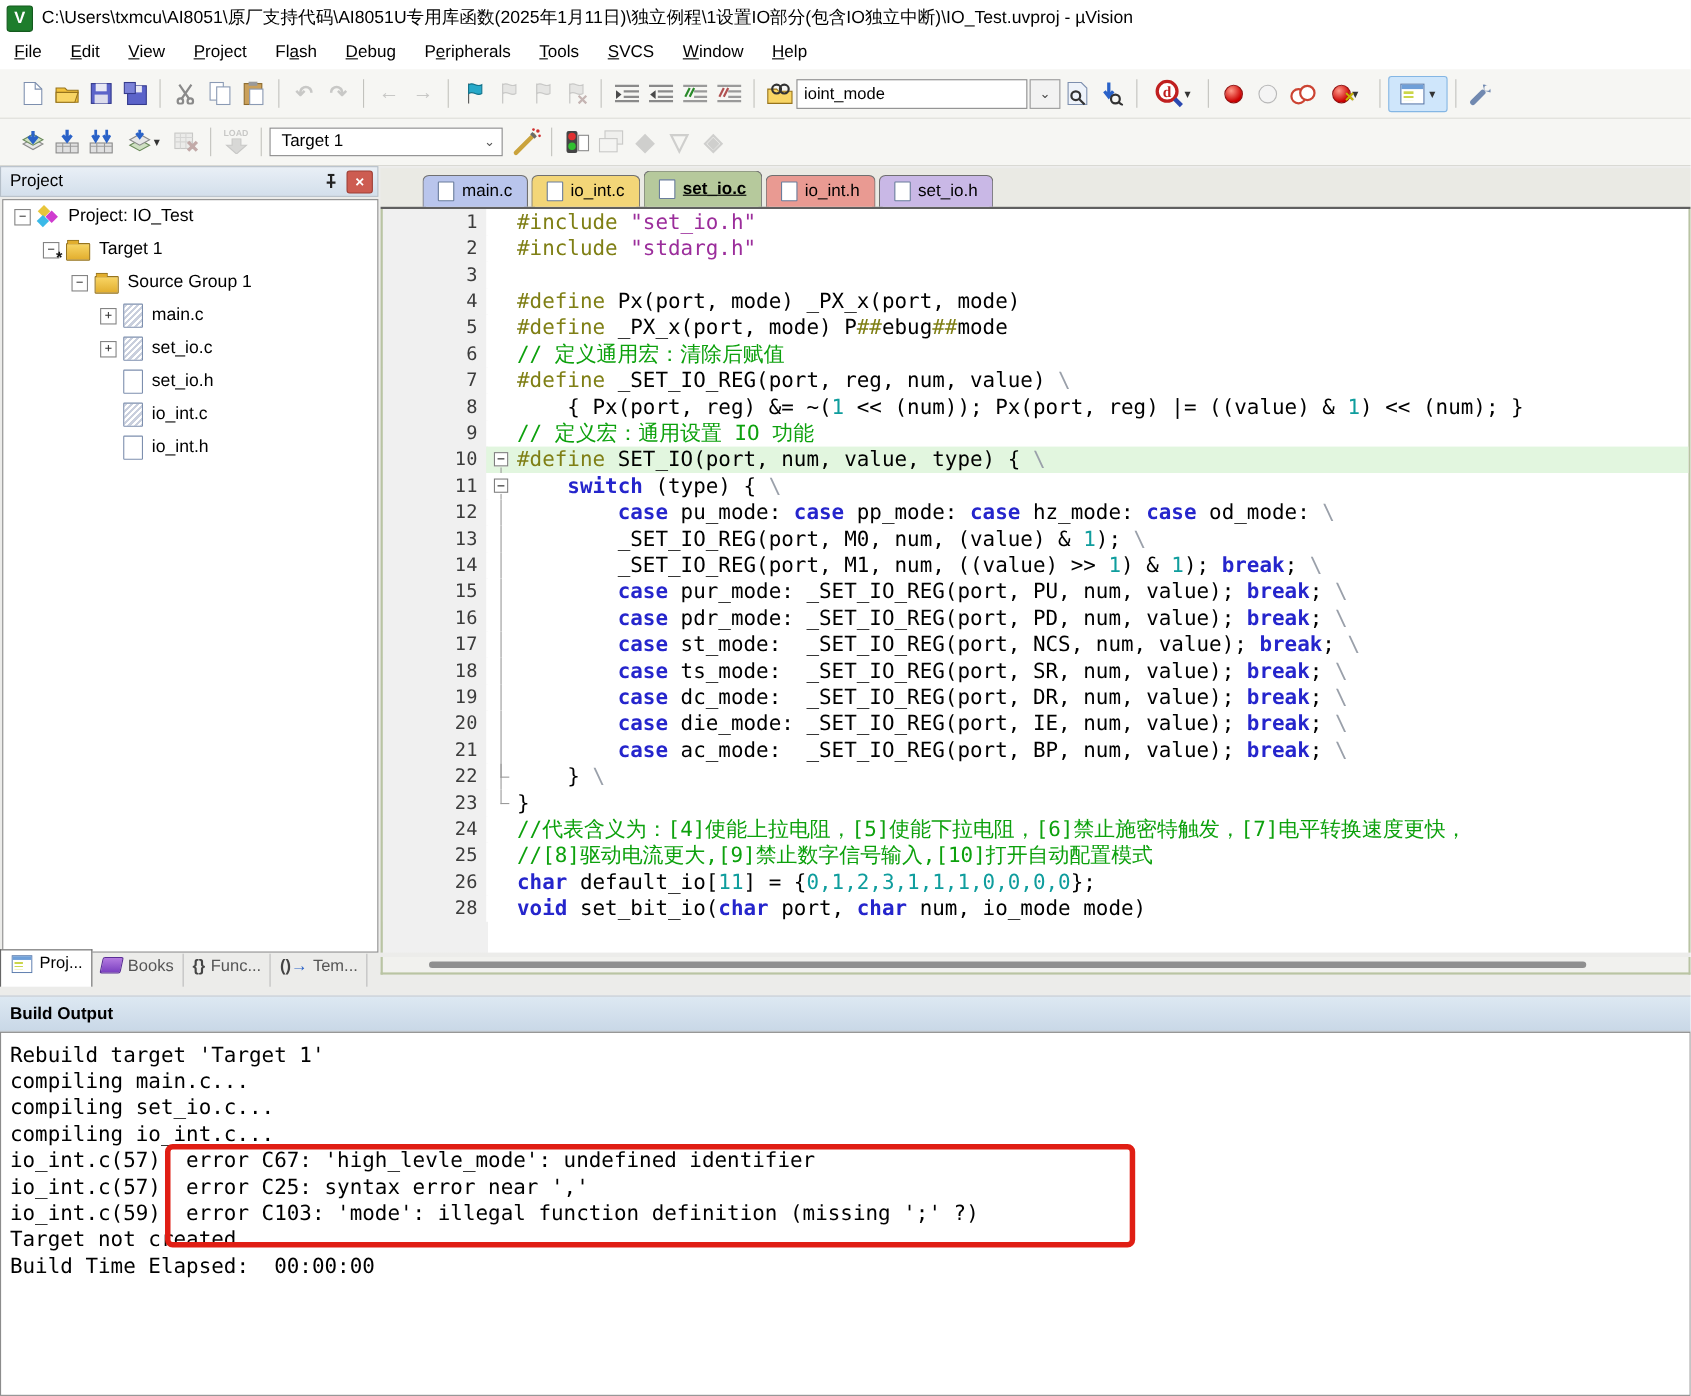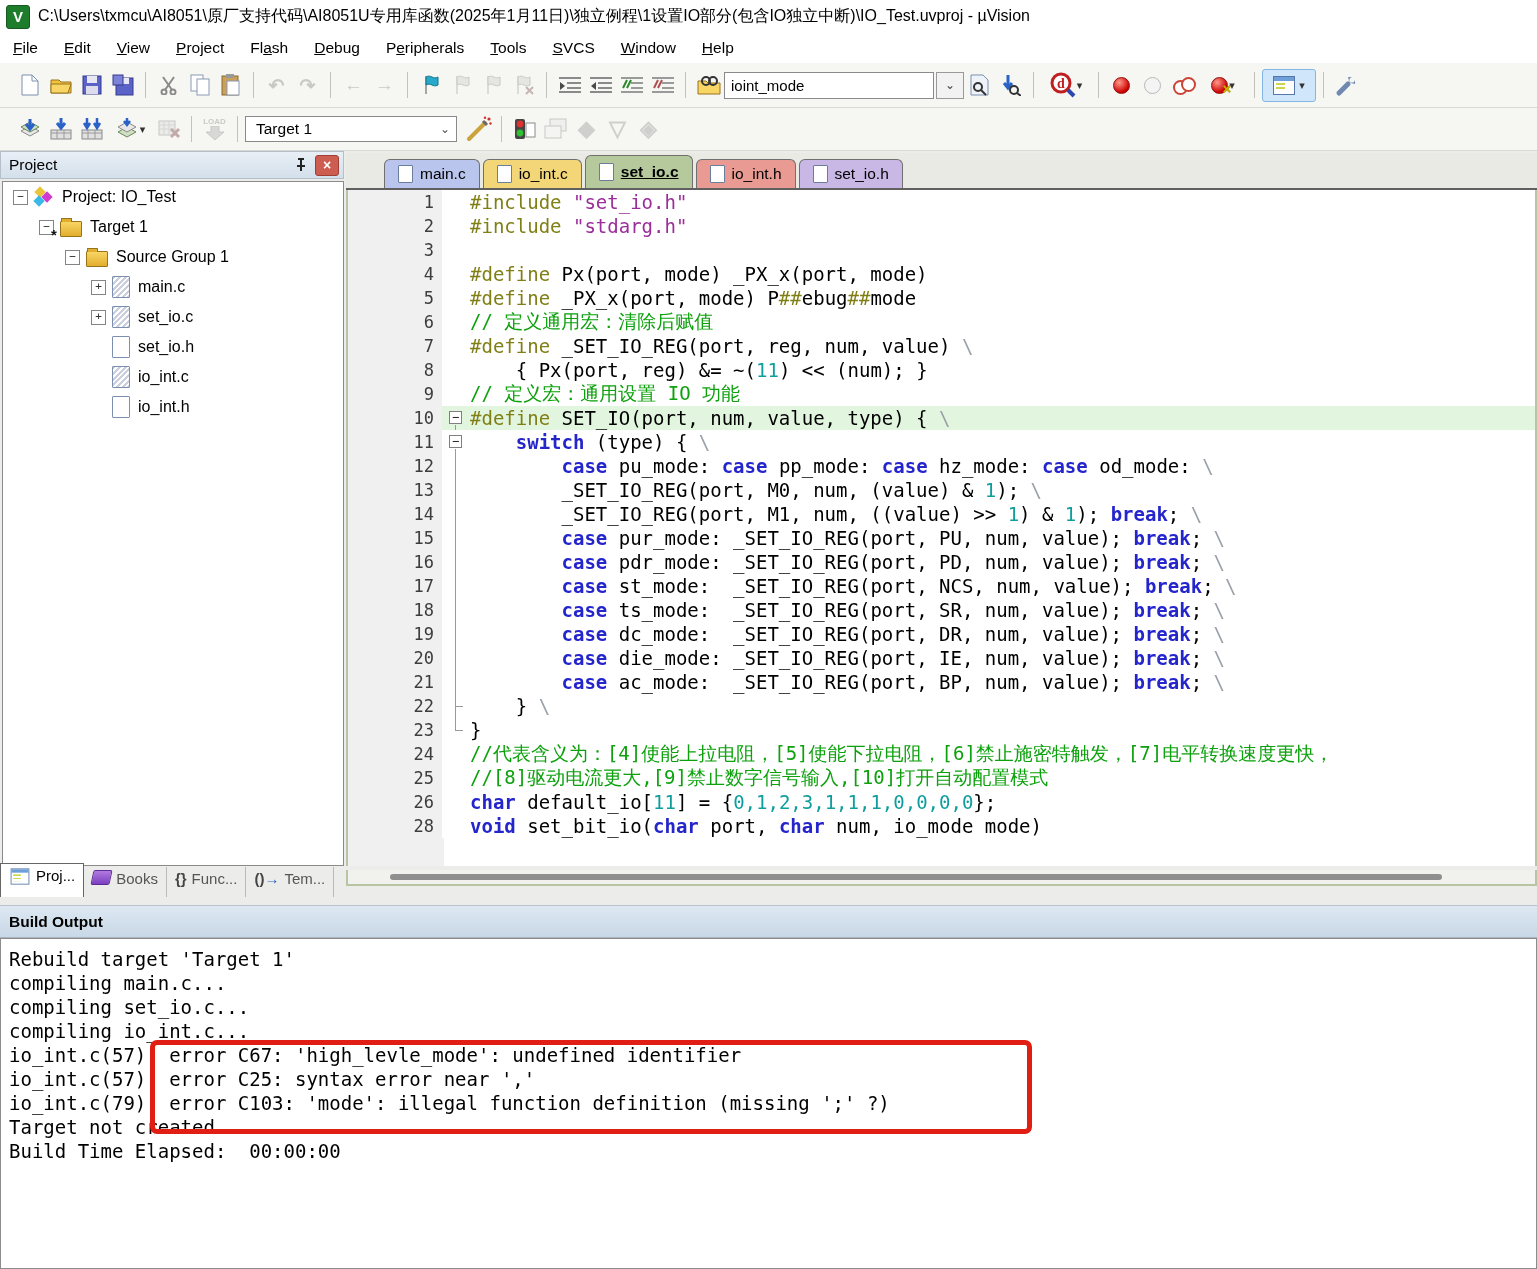--- a/index.html
+++ b/index.html
@@ -488,21 +488,21 @@
         </span>
       </div>
     <div class="codewrap" id="code">
         <div class="cl"><span class="ln">1</span><span class="fold "></span><span class="ct"><span class="tk-p">#include </span><span class="tk-s">"set_io.h"</span></span></div>
         <div class="cl"><span class="ln">2</span><span class="fold "></span><span class="ct"><span class="tk-p">#include </span><span class="tk-s">"stdarg.h"</span></span></div>
         <div class="cl"><span class="ln">3</span><span class="fold "></span><span class="ct"></span></div>
         <div class="cl"><span class="ln">4</span><span class="fold "></span><span class="ct"><span class="tk-p">#define </span><span class="tk-d">Px(port, mode) _PX_x(port, mode)</span></span></div>
         <div class="cl"><span class="ln">5</span><span class="fold "></span><span class="ct"><span class="tk-p">#define </span><span class="tk-d">_PX_x(port, mode) P</span><span class="tk-p">##</span><span class="tk-d">ebug</span><span class="tk-p">##</span><span class="tk-d">mode</span></span></div>
         <div class="cl"><span class="ln">6</span><span class="fold "></span><span class="ct"><span class="tk-c">// 定义通用宏：清除后赋值</span></span></div>
         <div class="cl"><span class="ln">7</span><span class="fold "></span><span class="ct"><span class="tk-p">#define </span><span class="tk-d">_SET_IO_REG(port, reg, num, value) </span><span class="tk-b">\</span></span></div>
-        <div class="cl"><span class="ln">8</span><span class="fold "></span><span class="ct"><span class="tk-d">    { Px(port, reg) &amp;= ~(</span><span class="tk-n">1</span><span class="tk-n">1</span><span class="tk-d">) &lt;&lt; (num); }</span></span></div>
+        <div class="cl"><span class="ln">8</span><span class="fold "></span><span class="ct"><span class="tk-d">    { Px(port, reg) &amp;= ~(</span><span class="tk-n">1</span><span class="tk-d"> &lt;&lt; (num)); Px(port, reg) |= ((value) &amp; </span><span class="tk-n">1</span><span class="tk-d">) &lt;&lt; (num); }</span></span></div>
         <div class="cl"><span class="ln">9</span><span class="fold "></span><span class="ct"><span class="tk-c">// 定义宏：通用设置 IO 功能</span></span></div>
         <div class="cl hl"><span class="ln">10</span><span class="fold box"><span class="fbox">−</span></span><span class="ct"><span class="tk-p">#define </span><span class="tk-d">SET_IO(port, num, value, type) { </span><span class="tk-b">\</span></span></div>
         <div class="cl"><span class="ln">11</span><span class="fold box"><span class="fbox">−</span></span><span class="ct"><span class="tk-d">    </span><span class="tk-k">switch</span><span class="tk-d"> (type) { </span><span class="tk-b">\</span></span></div>
         <div class="cl"><span class="ln">12</span><span class="fold v"></span><span class="ct"><span class="tk-d">        </span><span class="tk-k">case</span><span class="tk-d"> pu_mode: </span><span class="tk-k">case</span><span class="tk-d"> pp_mode: </span><span class="tk-k">case</span><span class="tk-d"> hz_mode: </span><span class="tk-k">case</span><span class="tk-d"> od_mode: </span><span class="tk-b">\</span></span></div>
         <div class="cl"><span class="ln">13</span><span class="fold v"></span><span class="ct"><span class="tk-d">        _SET_IO_REG(port, M0, num, (value) &amp; </span><span class="tk-n">1</span><span class="tk-d">); </span><span class="tk-b">\</span></span></div>
         <div class="cl"><span class="ln">14</span><span class="fold v"></span><span class="ct"><span class="tk-d">        _SET_IO_REG(port, M1, num, ((value) &gt;&gt; </span><span class="tk-n">1</span><span class="tk-d">) &amp; </span><span class="tk-n">1</span><span class="tk-d">); </span><span class="tk-k">break</span><span class="tk-d">; </span><span class="tk-b">\</span></span></div>
         <div class="cl"><span class="ln">15</span><span class="fold v"></span><span class="ct"><span class="tk-d">        </span><span class="tk-k">case</span><span class="tk-d"> pur_mode: _SET_IO_REG(port, PU, num, value); </span><span class="tk-k">break</span><span class="tk-d">; </span><span class="tk-b">\</span></span></div>
         <div class="cl"><span class="ln">16</span><span class="fold v"></span><span class="ct"><span class="tk-d">        </span><span class="tk-k">case</span><span class="tk-d"> pdr_mode: _SET_IO_REG(port, PD, num, value); </span><span class="tk-k">break</span><span class="tk-d">; </span><span class="tk-b">\</span></span></div>
         <div class="cl"><span class="ln">17</span><span class="fold v"></span><span class="ct"><span class="tk-d">        </span><span class="tk-k">case</span><span class="tk-d"> st_mode:  _SET_IO_REG(port, NCS, num, value); </span><span class="tk-k">break</span><span class="tk-d">; </span><span class="tk-b">\</span></span></div>
         <div class="cl"><span class="ln">18</span><span class="fold v"></span><span class="ct"><span class="tk-d">        </span><span class="tk-k">case</span><span class="tk-d"> ts_mode:  _SET_IO_REG(port, SR, num, value); </span><span class="tk-k">break</span><span class="tk-d">; </span><span class="tk-b">\</span></span></div>
@@ -525,18 +525,18 @@
 <div class="abs bheader">
   <span>Build Output</span>
 </div>
 <div class="abs bout" id="bout">
     <div class="bline">Rebuild target 'Target 1'</div>
     <div class="bline">compiling main.c...</div>
     <div class="bline">compiling set_io.c...</div>
     <div class="bline">compiling io_int.c...</div>
     <div class="bline">io_int.c(57): error C67: 'high_levle_mode': undefined identifier</div>
     <div class="bline">io_int.c(57): error C25: syntax error near ','</div>
-    <div class="bline">io_int.c(79): error C103: 'mode': illegal function definition (missing ';' ?)</div>
+    <div class="bline">io_int.c(59): error C103: 'mode': illegal function definition (missing ';' ?)</div>
     <div class="bline">Target not created.</div>
     <div class="bline">Build Time Elapsed:  00:00:00</div>
   </div>
 
 <div class="abs redbox"></div>
 
 </body></html>

